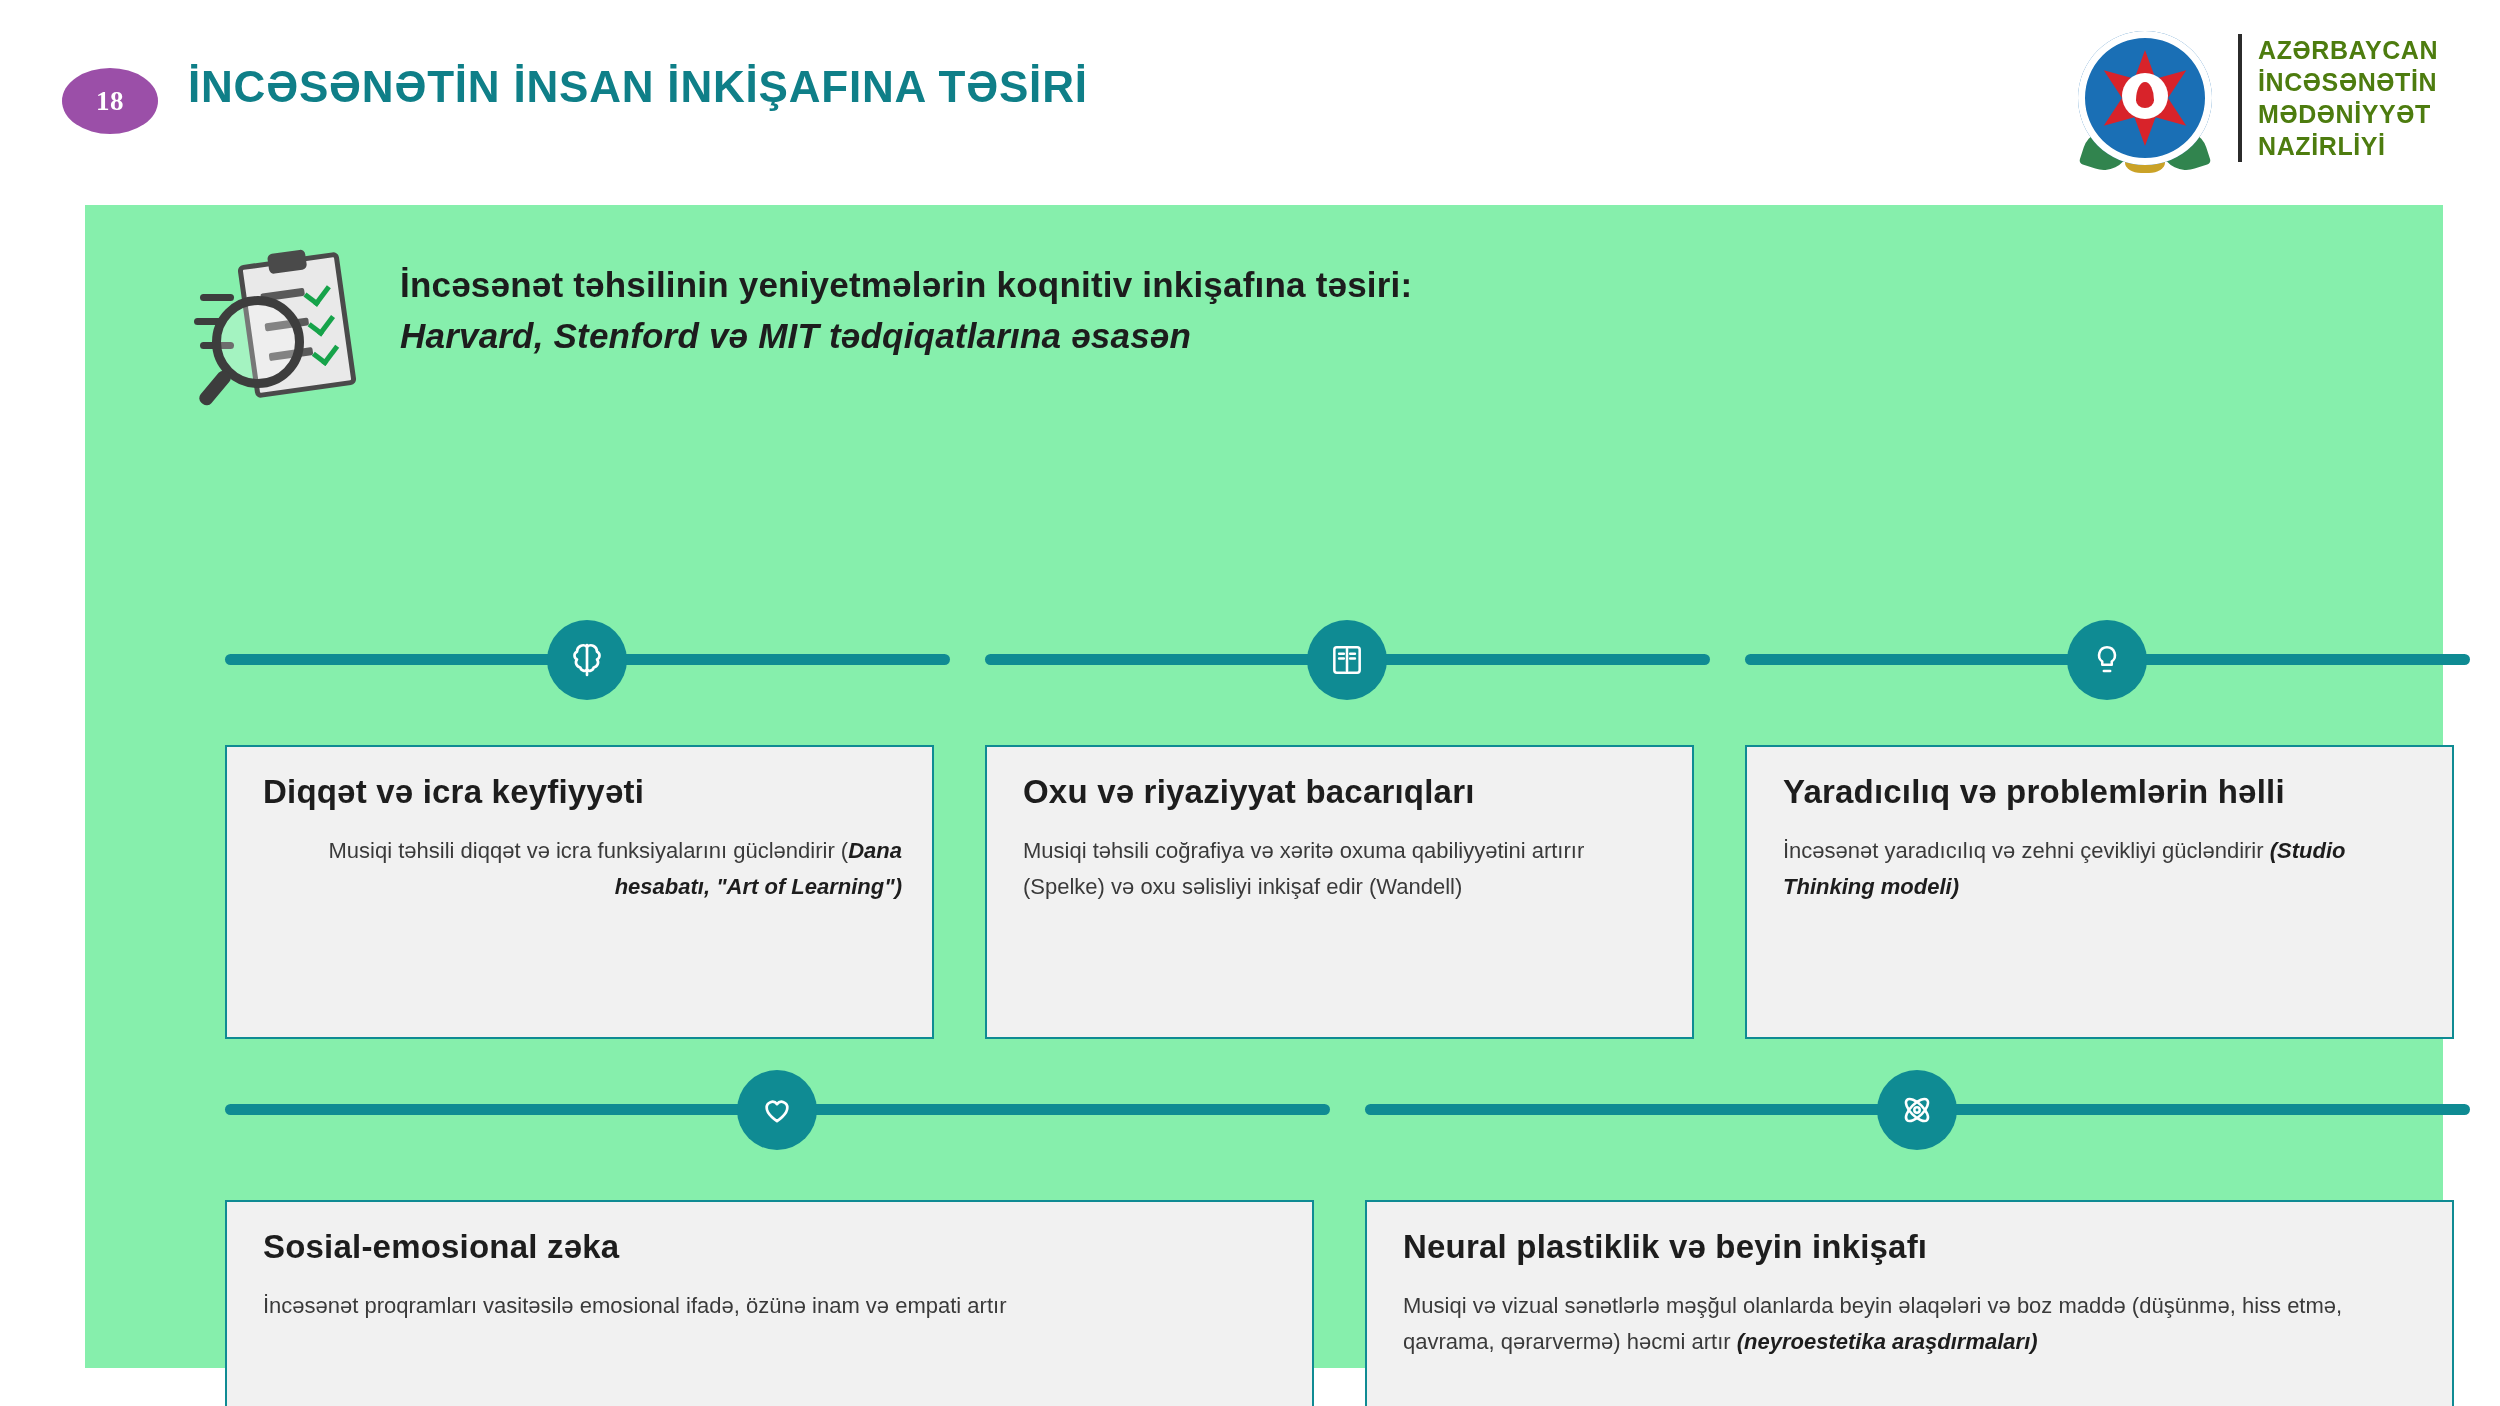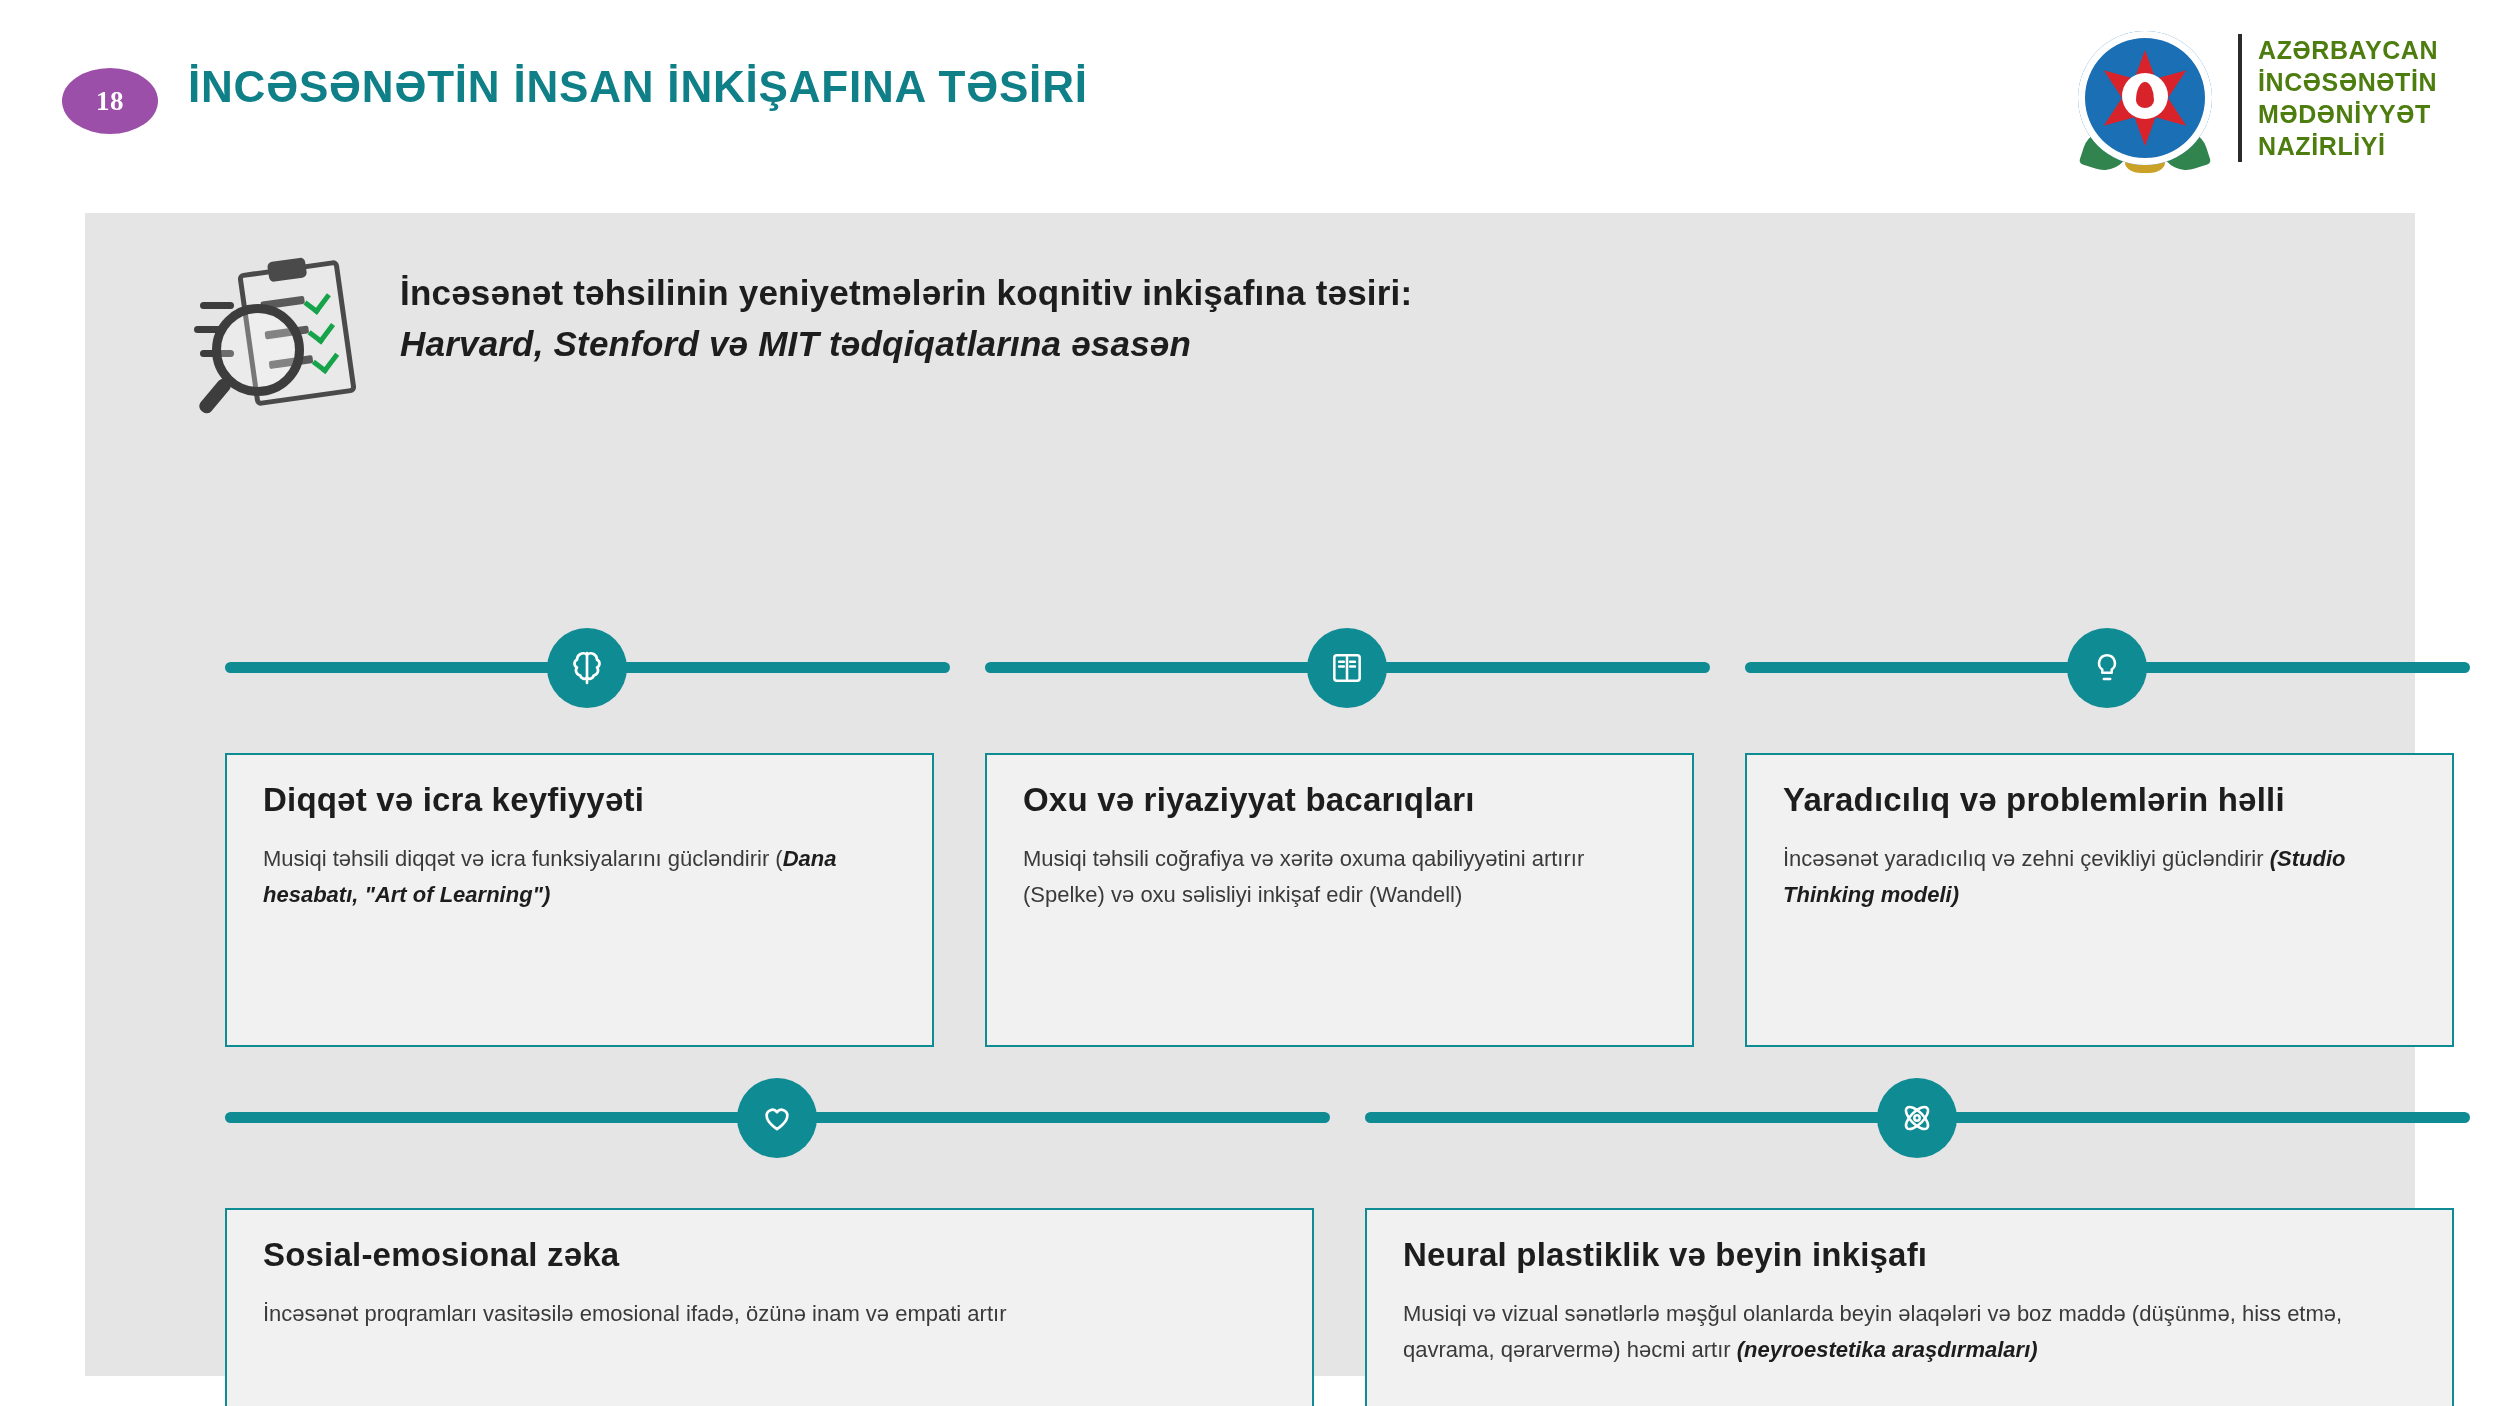--- a/index.html
+++ b/index.html
@@ -122,24 +122,25 @@
     font-weight: bold;
     letter-spacing: 0.6px;
     color: #4d7c0f;
     white-space: nowrap;
   }
 
   
   .panel {
     position: absolute;
     left: 85px;
-    top: 213px;
+    top: 205px;
     width: 2330px;
     height: 1163px;
-    background: #e5e5e5;
+    background: #86efac;
+    padding-left: 28px;
   }
 
   .intro {
     position: absolute;
     left: 40px;
     top: 35px;
     width: 2240px;
     height: 180px;
   }
   .intro-icon {
@@ -373,21 +374,21 @@
       <div class="conn-bar"></div>
       <div class="conn-circle" style="left:322px;">
         <svg width="38" height="38" viewBox="0 0 24 24" fill="none" stroke="#ffffff" stroke-width="1.6" stroke-linecap="round" stroke-linejoin="round">
           <path d="M12 4a5 5 0 0 0-3 9v2h6v-2a5 5 0 0 0-3-9z"></path>
           <path d="M10 19h4"></path>
         </svg>
       </div>
     </div>
   </div>
 
-  <div class="card" style="left:140px; top:540px; width:705px; height:290px;">
+  <div class="card" style="left:140px; top:540px; width:705px; height:290px;text-align:right;">
     <div class="card-title">Diqqət və icra keyfiyyəti</div>
     <div class="card-body">Musiqi təhsili diqqət və icra funksiyalarını gücləndirir (<b>Dana hesabatı, "Art of Learning")</b></div>
   </div>
 
   <div class="card" style="left:900px; top:540px; width:705px; height:290px;">
     <div class="card-title">Oxu və riyaziyyat bacarıqları</div>
     <div class="card-body">Musiqi təhsili coğrafiya və xəritə oxuma qabiliyyətini artırır (Spelke) və oxu səlisliyi inkişaf edir (Wandell)</div>
   </div>
 
   <div class="card" style="left:1660px; top:540px; width:705px; height:290px;">

